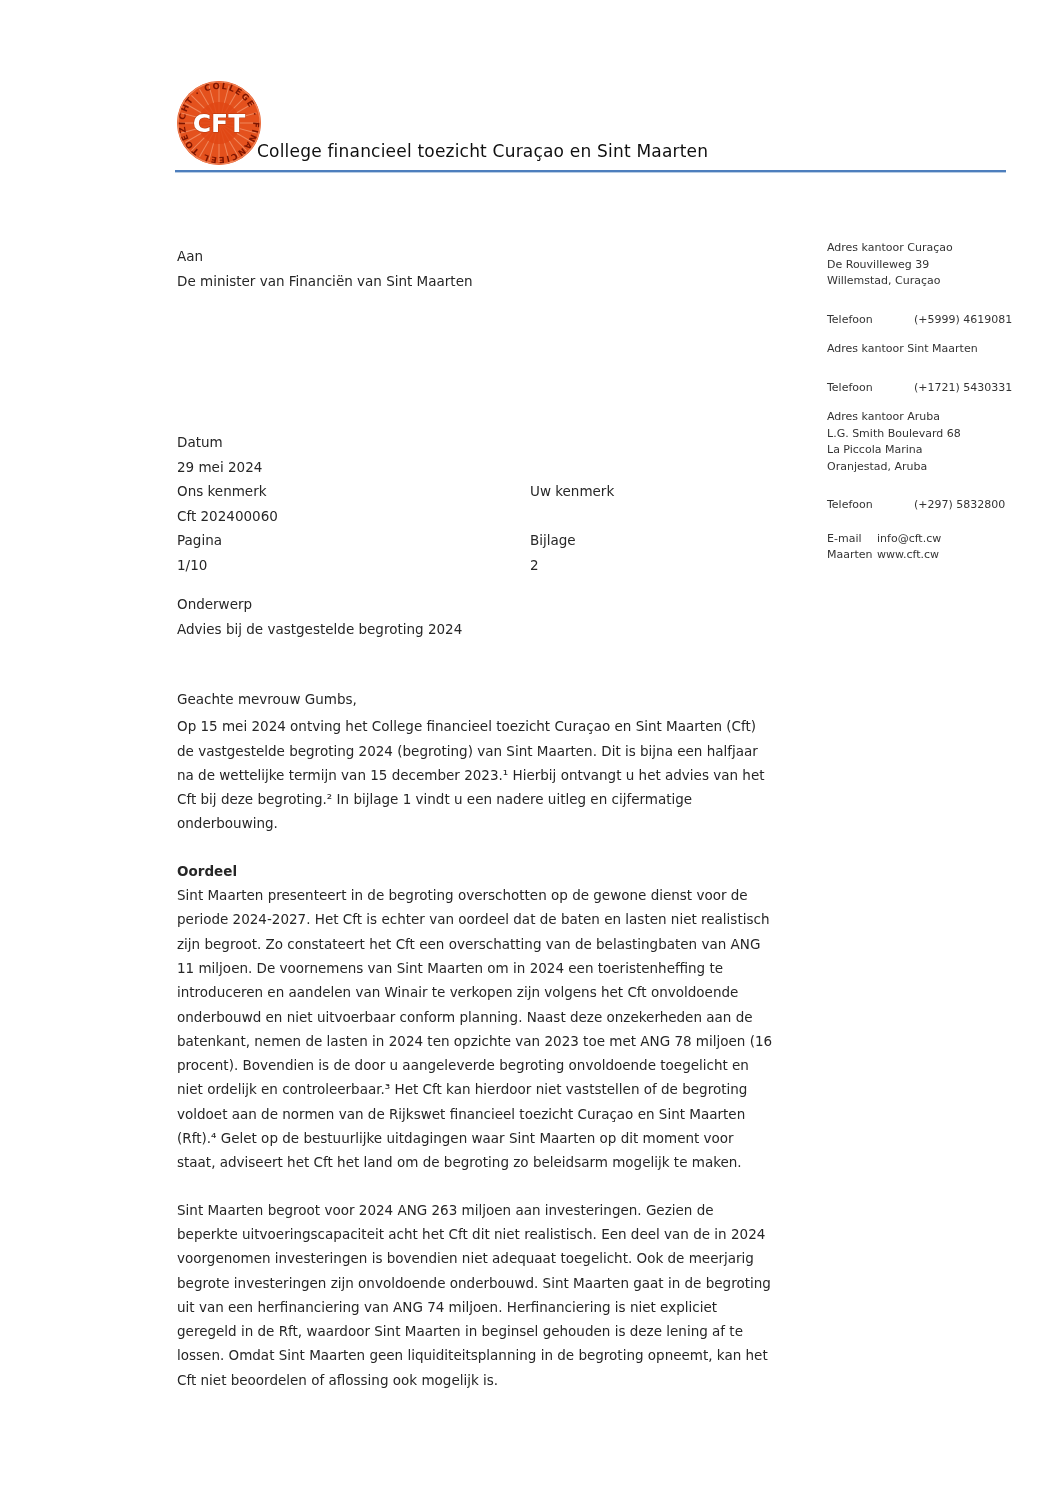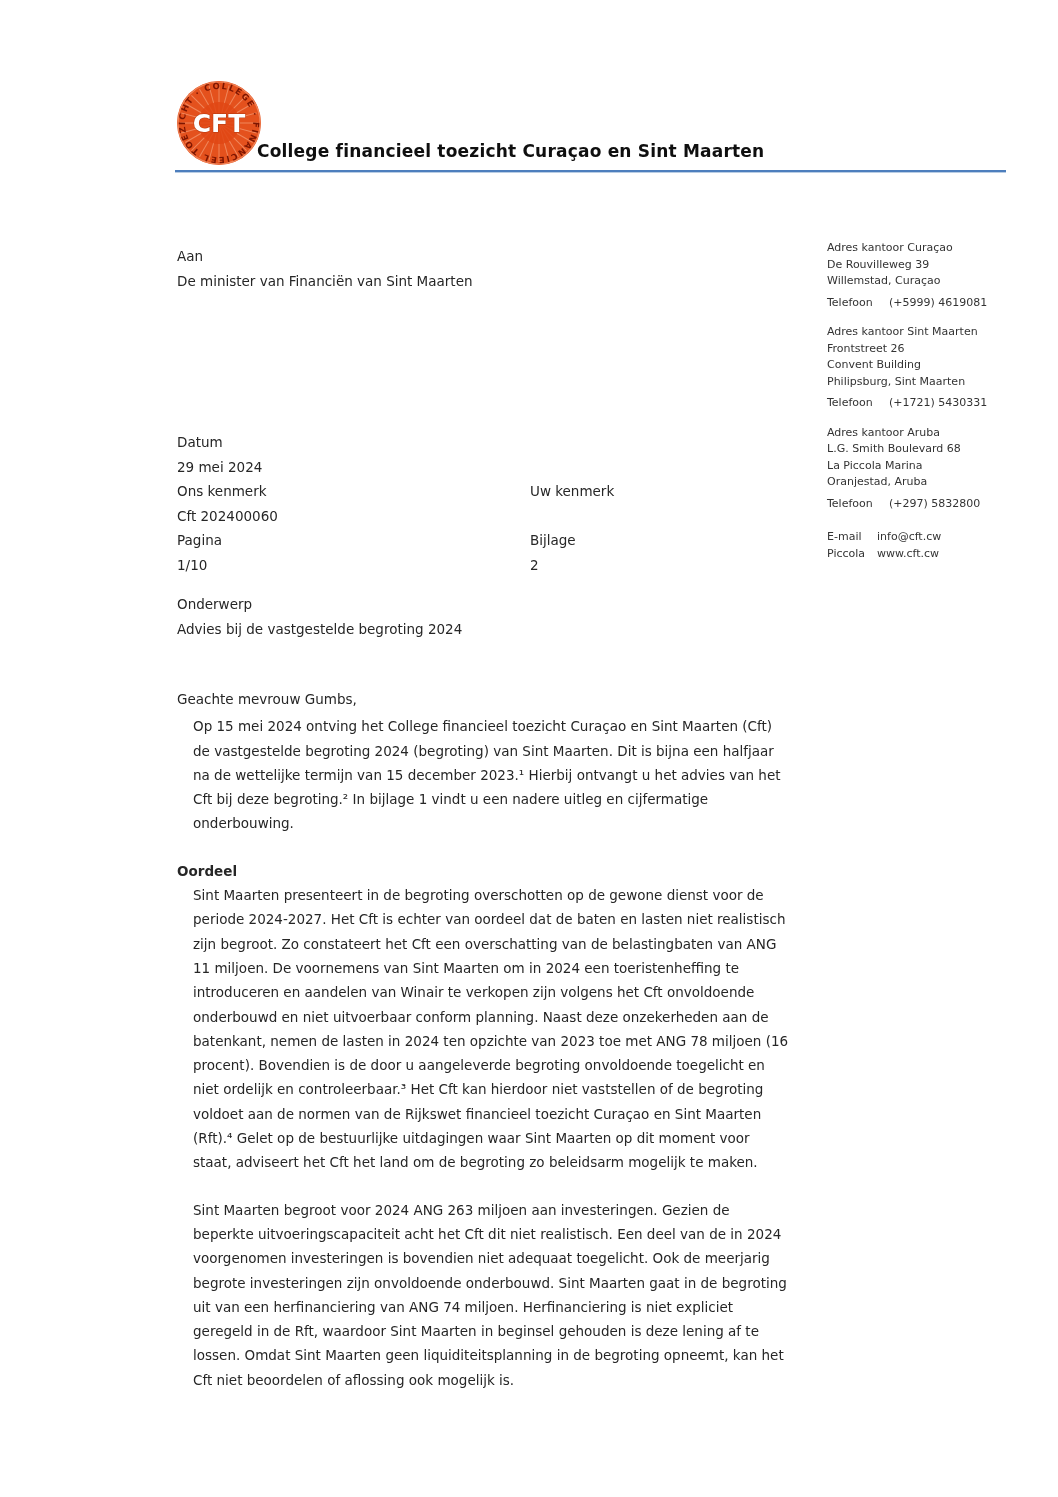--- a/index.html
+++ b/index.html
@@ -16,21 +16,21 @@
   
   .logo {
     position: absolute;
     left: 176px; top: 80px;
     width: 86px; height: 86px;
   }
   .doc-title {
     position: absolute;
     left: 257px; top: 141px;
     font-size: 17px;
-    font-weight: 700;
+    font-weight: 400;
     letter-spacing: 0.2px;
     color: #0f0f0f;
     white-space: nowrap;
   }
   .header-rule {
     position: absolute;
     left: 175px; top: 170px;
     width: 831px; height: 3px;
     background: linear-gradient(180deg, #4d7ebd 0, #4d7ebd 2px, #b9cde4 2px, #b9cde4 3px);
   }
@@ -48,21 +48,21 @@
     position: absolute;
     left: 827px; top: 240px;
     width: 205px;
     font-size: 11px;
     line-height: 16.5px;
     color: #333333;
   }
   .office { margin-bottom: 13px; }
   .office-heading { }
   .office-lines { white-space: pre-line; }
-  .office-tel { display: flex; margin-top: 5px; }
+  .office-tel { display: flex; margin-top: 22px; gap: 25px; }
   .tel-label { width: 62px; flex: 0 0 auto; }
   .contact { margin-top: 17px; }
   .contact-row { display: flex; }
   .contact-label { min-width: 46px; margin-right: 4px; flex: 0 0 auto; }
 
   
   .meta {
     position: absolute;
     left: 177px; top: 430px;
     width: 620px;
@@ -83,21 +83,21 @@
 
   
   .letter-body {
     position: absolute;
     left: 177px; top: 687px;
     width: 714px;
     font-size: 13.5px;
     line-height: 24.3px;
   }
   .salutation { margin-bottom: 3px; }
-  .para { white-space: pre-line; margin-bottom: 23px; margin-left: 16px; }
+  .para { white-space: pre-line; margin-bottom: 23px; }
   .section-heading { font-weight: 700; margin-top: 12px; }
   .para-last { margin-bottom: 0; }
 </style>
 </head>
 <body>
 
 <div class="page">
 
   <svg class="logo" viewBox="0 0 86 86" aria-hidden="true">
     <defs>
@@ -141,23 +141,20 @@
       <div class="office-lines">De Rouvilleweg 39
 Willemstad, Curaçao</div>
       <div class="office-tel">
         <span class="tel-label">Telefoon</span>
         <span>(+5999) 4619081</span>
       </div>
     </div>
 
     <div class="office">
       <div class="office-heading">Adres kantoor Sint Maarten</div>
-      <div class="office-lines">Frontstreet 26
-Convent Building
-Philipsburg, Sint Maarten</div>
       <div class="office-tel">
         <span class="tel-label">Telefoon</span>
         <span>(+1721) 5430331</span>
       </div>
     </div>
 
     <div class="office">
       <div class="office-heading">Adres kantoor Aruba</div>
       <div class="office-lines">L.G. Smith Boulevard 68
 La Piccola Marina
@@ -167,21 +164,21 @@
         <span>(+297) 5832800</span>
       </div>
     </div>
 
     <div class="contact">
       <div class="contact-row">
         <span class="contact-label">E-mail</span>
         <span>info@cft.cw</span>
       </div>
       <div class="contact-row">
-        <span class="contact-label">Piccola</span>
+        <span class="contact-label">Maarten</span>
         <span>www.cft.cw</span>
       </div>
     </div>
   </div>
 
   <div class="meta">
     <div class="meta-row">
       <span class="mcol-l">Datum</span>
     </div>
     <div class="meta-row">

